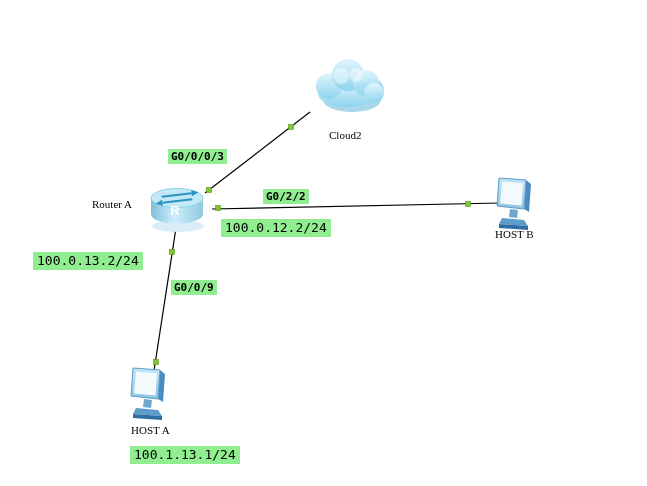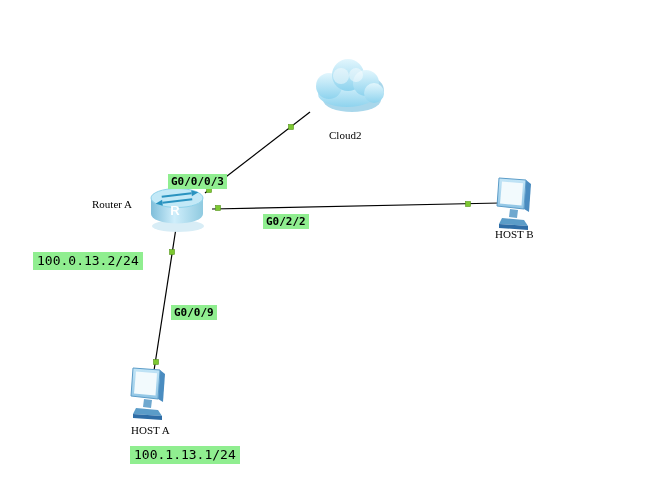--- a/index.html
+++ b/index.html
@@ -25,21 +25,21 @@
     font-size: 11px; line-height: 13px; color: #000;
     white-space: nowrap;
     font-family: Liberation Serif, serif;
   }
   .tag {
     position: absolute; z-index: 4;
     background: #90ee90; color: #000;
     font-family: "DejaVu Sans Mono", "Liberation Mono", monospace;
     white-space: nowrap;
   }
-  .tag-if { font-size: 11px; line-height: 13px; font-weight: 700; padding: 1px 3px; margin-top: 25px; }
+  .tag-if { font-size: 11px; line-height: 13px; font-weight: 700; padding: 1px 3px; }
   .tag-ip { font-size: 13px; line-height: 16px; padding: 1px 4px; }
 </style>
 </head>
 <body>
 
 <div id="canvas">
 
   <svg width="0" height="0" style="position:absolute">
     <defs>
       <linearGradient id="grad-cloud" x1="0" y1="0" x2="0" y2="1">
@@ -131,16 +131,17 @@
 
   <div class="node-label" style="left:329px;top:129px">Cloud2</div>
   <div class="node-label" style="left:92px;top:198px">Router A</div>
   <div class="node-label" style="left:495px;top:228px">HOST B</div>
   <div class="node-label" style="left:131px;top:424px">HOST A</div>
 
   <div class="tag tag-if" style="left:168px;top:149px">G0/0/0/3</div>
   <div class="tag tag-if" style="left:263px;top:189px">G0/2/2</div>
   <div class="tag tag-if" style="left:171px;top:280px">G0/0/9</div>
 
+  <div class="tag tag-ip" style="left:221px;top:219px">100.0.12.2/24</div>
   <div class="tag tag-ip" style="left:33px;top:252px">100.0.13.2/24</div>
   <div class="tag tag-ip" style="left:130px;top:446px">100.1.13.1/24</div>
 
 </div>
 
 </body></html>

